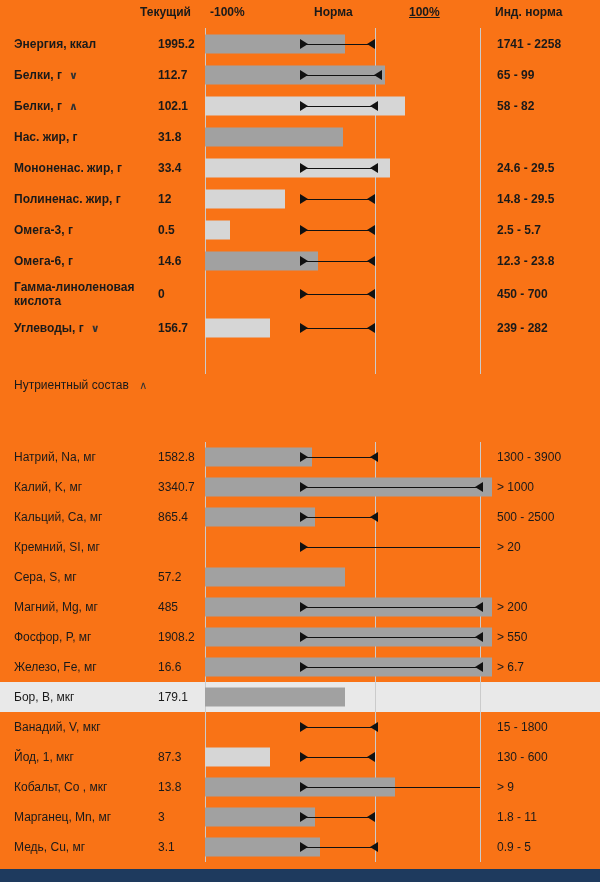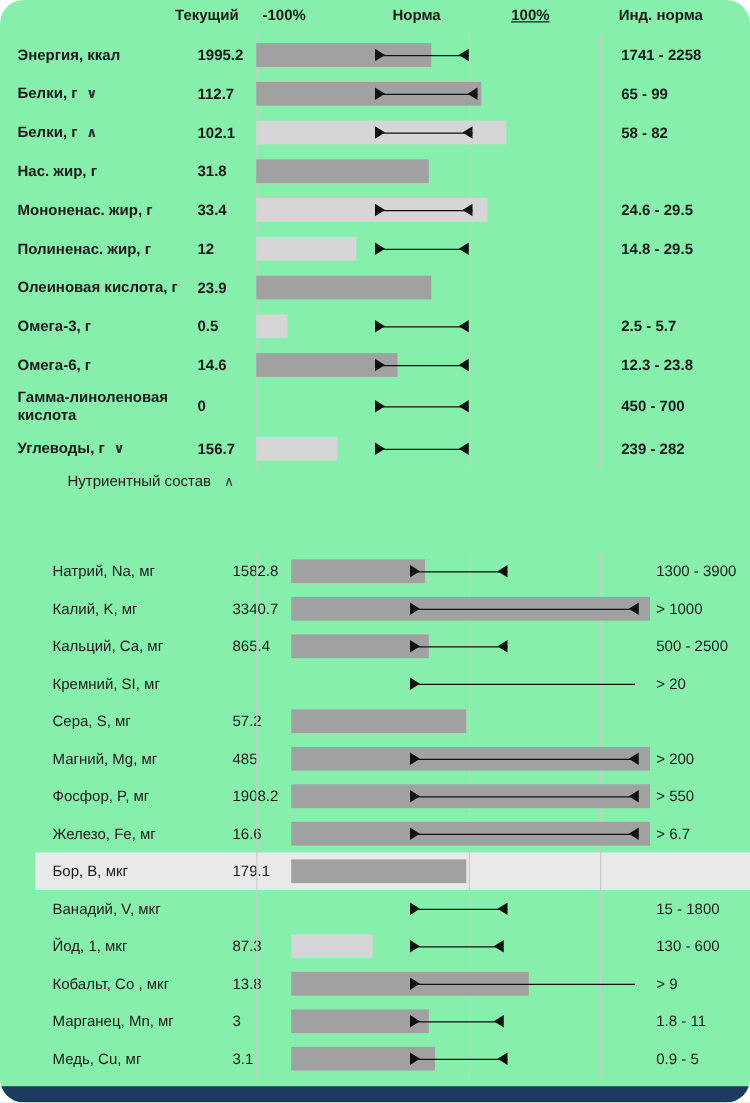--- a/index.html
+++ b/index.html
@@ -1,26 +1,25 @@
 <!DOCTYPE html>
 <html style="--bar-dark: #a1a1a1; --bar-light: #d6d6d6; --grid: #cbcbcb; --norm-marker: #111111; --row-highlight: #e9e9e9; --bottom-bar: #1e3a5e;"><head>
 <meta charset="utf-8">
 <style>
   * { box-sizing: border-box; }
   html, body { margin: 0; padding: 0; background: #ffffff; }
   .page {
     position: relative;
     width: 600px;
     height: 882px;
-    background: #86efac;
+    background: #f97316;
     font-family: "Liberation Sans", "DejaVu Sans", sans-serif;
     font-size: 12px;
     color: #1a1a1a;
     overflow: hidden;
-    border-radius: 19px;
   }
 
   
   .header { position: absolute; top: 0; left: 0; right: 0; height: 28px; font-weight: bold; }
   .header span { position: absolute; top: 5px; white-space: nowrap; }
   .h-current { left: 140px; }
   .h-minus   { left: 210px; }
   .h-norm    { left: 314px; }
   .h-plus    { left: 409px; text-decoration: underline; }
   .h-ind     { left: 495px; }
@@ -30,21 +29,21 @@
   #section-0 { top: 28px;  height: 346px; font-weight: bold; }
   #section-1 { top: 442px; height: 420px; }
 
   .gridline { position: absolute; top: 0; bottom: 0; width: 1px; background: var(--grid, #cbcbcb); z-index: 1; }
   .gl-0 { left: 205px; }
   .gl-1 { left: 375px; }
   .gl-2 { left: 480px; }
 
   
   .row { position: relative; height: 31px; }
-  #section-1 .row { height: 30px; margin-left: 28px; }
+  #section-1 .row { height: 30px; }
   .row.tall { height: 36px; }
   .row.highlight { background: var(--row-highlight, #e9e9e9); }
 
   .cell { position: absolute; top: 50%; transform: translateY(-50%); white-space: nowrap; }
   .cell.label { left: 14px; width: 142px; line-height: 1.2; white-space: normal; }
   .cell.value { left: 158px; width: 46px; }
   .cell.chart { left: 205px; width: 275px; height: 100%; top: 0; transform: none; }
   .cell.ind   { left: 497px; width: 100px; }
 
   .bar { position: absolute; left: 0; top: 50%; transform: translateY(-50%); height: 19px; z-index: 2; }
@@ -52,21 +51,21 @@
   .bar.light { background: var(--bar-light, #d6d6d6); }
 
   .norm { position: absolute; top: 50%; transform: translateY(-50%); height: 10px; z-index: 3; }
   .nline { position: absolute; left: 0; right: 0; top: 5px; height: 1px; background: var(--norm-marker, #111111); }
   .tri { position: absolute; top: 0; width: 0; height: 0; border-top: 5px solid transparent; border-bottom: 5px solid transparent; }
   .tri-start { left: 0;  border-left: 8px solid var(--norm-marker, #111111); }
   .tri-end   { right: 0; border-right: 8px solid var(--norm-marker, #111111); }
 
   .chev { display: inline-block; margin-left: 7px; font-size: 11px; color: #333333; }
 
-  .section-toggle { position: absolute; top: 378px; left: 14px; height: 20px; cursor: pointer; margin-left: 40px; }
+  .section-toggle { position: absolute; top: 378px; left: 14px; height: 20px; cursor: pointer; }
 
   .bottom-bar { position: absolute; left: 0; right: 0; bottom: 0; height: 13px; background: var(--bottom-bar, #1e3a5e); }
 </style>
 </head>
 <body>
 
 <div class="page">
 
   <div class="header">
     <span class="h-current">Текущий</span>
@@ -147,28 +146,20 @@
           <div class="bar light" style="width: 80px;"></div>
           <div class="norm" style="left: 95px; width: 75px;">
             <i class="nline"></i>
             <i class="tri tri-start"></i>
             <i class="tri tri-end"></i>
           </div>
         </div>
         <div class="cell ind">14.8 - 29.5</div>
       </div>
       <div class="row">
-        <div class="cell label"><span>Олеиновая кислота, г</span></div>
-        <div class="cell value">23.9</div>
-        <div class="cell chart">
-          <div class="bar dark" style="width: 140px;"></div>
-        </div>
-        <div class="cell ind"></div>
-      </div>
-      <div class="row">
         <div class="cell label"><span>Омега-3, г</span></div>
         <div class="cell value">0.5</div>
         <div class="cell chart">
           <div class="bar light" style="width: 25px;"></div>
           <div class="norm" style="left: 95px; width: 75px;">
             <i class="nline"></i>
             <i class="tri tri-start"></i>
             <i class="tri tri-end"></i>
           </div>
         </div>

